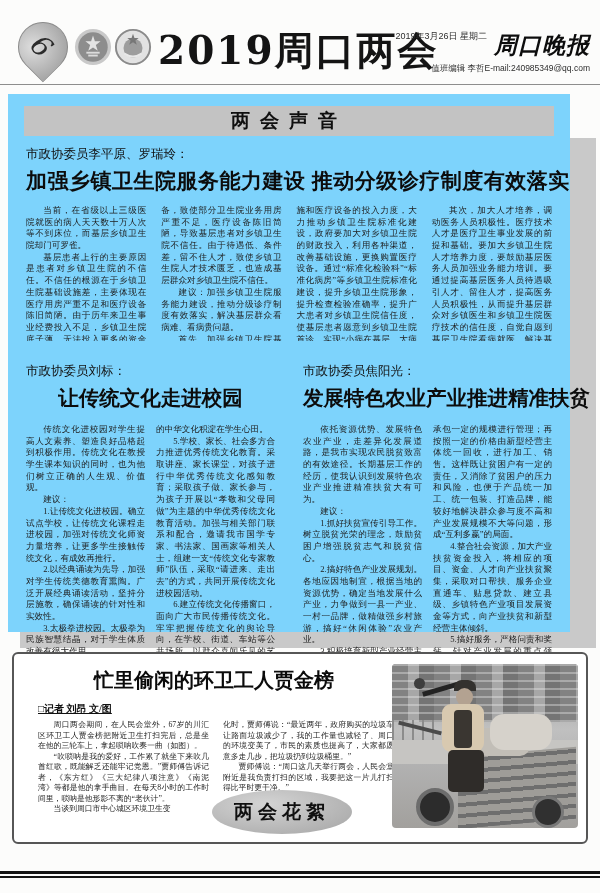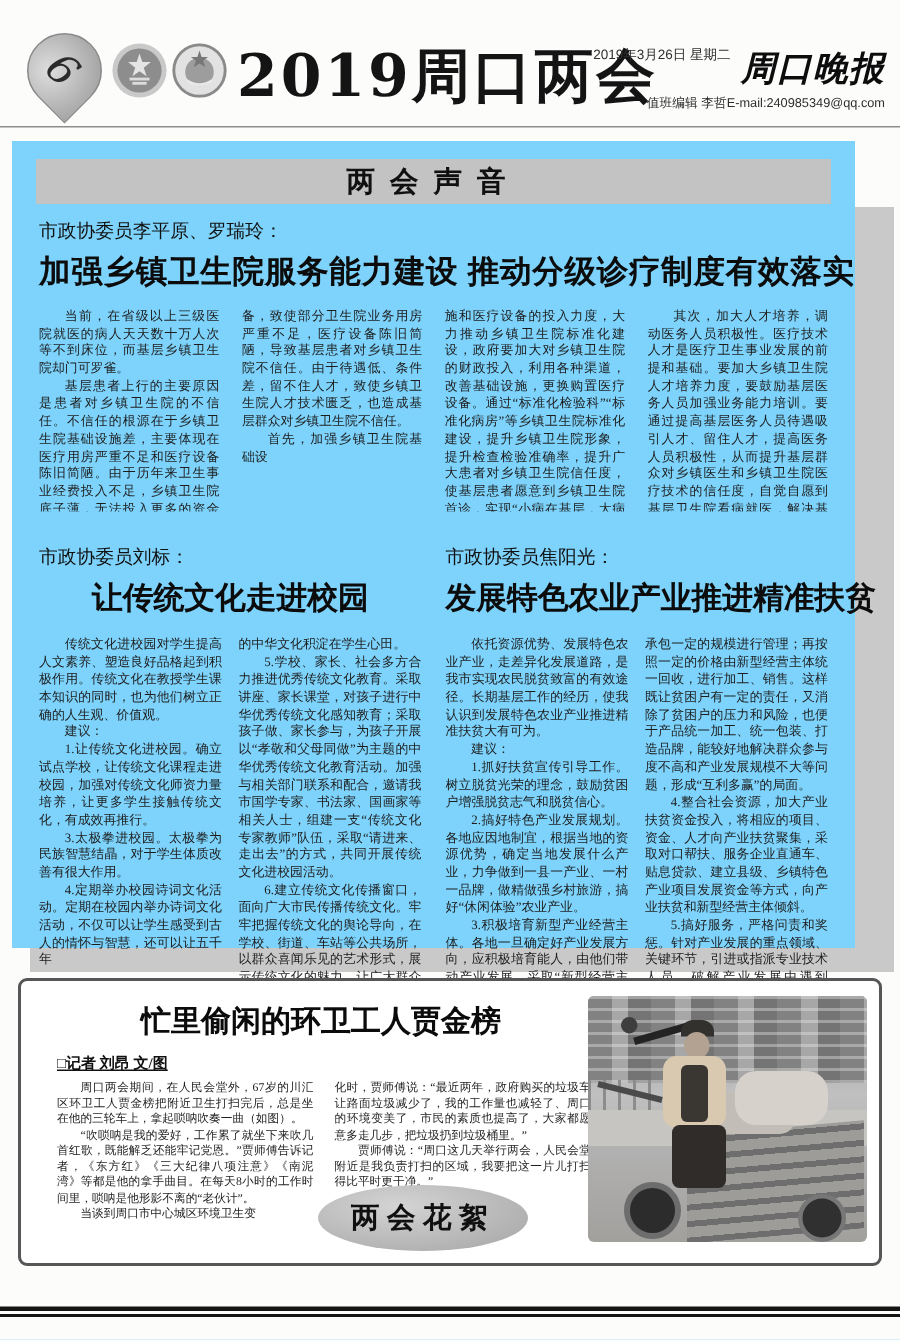--- a/index.html
+++ b/index.html
@@ -35,21 +35,21 @@
 
   .kicker{font-size:12.5px;color:#111;margin:10px 0 0;}
   .headline-main{font-family:"Liberation Sans",sans-serif;font-weight:bold;font-size:21px;
        text-align:center;letter-spacing:.5px;margin:4px 0 10px;color:#0c0c0c;white-space:nowrap;}
   .article-main{padding:0 18px;}
   .cols{display:flex;gap:15px;height:136px;overflow:hidden;}
   .col{flex:1;font-size:8.6px;line-height:1.36;text-align:justify;color:#1d1d1d;}
   .col p{margin:0;text-indent:2em;}
   .col.cont p:first-child{text-indent:0;}
 
-  .row-mid{display:flex;gap:16px;padding:0 18px;margin-top:12px;}
+  .row-mid{display:flex;gap:28px;padding:0 18px;margin-top:12px;}
   .article-mid{flex:1;min-width:0;}
   .headline-mid{font-family:"Liberation Sans",sans-serif;font-weight:bold;font-size:20.5px;
        text-align:center;margin:4px 0 12px;color:#0c0c0c;white-space:nowrap;}
   .cols-2{display:flex;gap:11px;height:228px;overflow:hidden;}
 
   
   .feature-box{position:absolute;left:12px;top:652px;width:572px;height:188px;background:#fff;
        border:2px solid #565656;border-radius:6px;}
   .feature-title{position:absolute;left:28px;top:13px;width:344px;text-align:center;
        font-family:"Liberation Sans",sans-serif;font-weight:bold;font-size:20px;color:#0b0b0b;white-space:nowrap;}
@@ -150,20 +150,21 @@
     <div class="article-main">
       <div class="kicker">市政协委员李平原、罗瑞玲：</div>
       <div class="headline-main">加强乡镇卫生院服务能力建设  推动分级诊疗制度有效落实</div>
       <div class="cols">
         <div class="col">
             <p>当前，在省级以上三级医院就医的病人天天数十万人次等不到床位，而基层乡镇卫生院却门可罗雀。</p>
             <p>基层患者上行的主要原因是患者对乡镇卫生院的不信任。不信任的根源在于乡镇卫生院基础设施差，主要体现在医疗用房严重不足和医疗设备陈旧简陋。由于历年来卫生事业经费投入不足，乡镇卫生院底子薄，无法投入更多的资金搞基础设施建设和及时更新医疗设</p>
           </div>
         <div class="col cont">
             <p>备，致使部分卫生院业务用房严重不足，医疗设备陈旧简陋，导致基层患者对乡镇卫生院不信任。由于待遇低、条件差，留不住人才，致使乡镇卫生院人才技术匮乏，也造成基层群众对乡镇卫生院不信任。</p>
+            <p>建议：加强乡镇卫生院服务能力建设，推动分级诊疗制度有效落实，解决基层群众看病难、看病贵问题。</p>
             <p>首先，加强乡镇卫生院基础设</p>
           </div>
         <div class="col cont">
             <p>施和医疗设备的投入力度，大力推动乡镇卫生院标准化建设，政府要加大对乡镇卫生院的财政投入，利用各种渠道，改善基础设施，更换购置医疗设备。通过“标准化检验科”“标准化病房”等乡镇卫生院标准化建设，提升乡镇卫生院形象，提升检查检验准确率，提升广大患者对乡镇卫生院信任度，使基层患者愿意到乡镇卫生院首诊，实现“小病在基层，大病上医院”的分级诊疗模式。</p>
           </div>
         <div class="col">
             <p>其次，加大人才培养，调动医务人员积极性。医疗技术人才是医疗卫生事业发展的前提和基础。要加大乡镇卫生院人才培养力度，要鼓励基层医务人员加强业务能力培训。要通过提高基层医务人员待遇吸引人才、留住人才，提高医务人员积极性，从而提升基层群众对乡镇医生和乡镇卫生院医疗技术的信任度，自觉自愿到基层卫生院看病就医，解决基层群众看病难、看病贵问题。（记者 牛思光 整理）</p>
           </div>
       </div>
     </div>
@@ -171,20 +172,21 @@
     <div class="row-mid">
 
       <div class="article-mid">
         <div class="kicker">市政协委员刘标：</div>
         <div class="headline-mid">让传统文化走进校园</div>
         <div class="cols-2">
           <div class="col">
               <p>传统文化进校园对学生提高人文素养、塑造良好品格起到积极作用。传统文化在教授学生课本知识的同时，也为他们树立正确的人生观、价值观。</p>
               <p>建议：</p>
               <p>1.让传统文化进校园。确立试点学校，让传统文化课程走进校园，加强对传统文化师资力量培养，让更多学生接触传统文化，有成效再推行。</p>
+              <p>2.以经典诵读为先导，加强对学生传统美德教育熏陶。广泛开展经典诵读活动，坚持分层施教，确保诵读的针对性和实效性。</p>
               <p>3.太极拳进校园。太极拳为民族智慧结晶，对于学生体质改善有很大作用。</p>
               <p>4.定期举办校园诗词文化活动。定期在校园内举办诗词文化活动，不仅可以让学生感受到古人的情怀与智慧，还可以让五千年</p>
             </div>
           <div class="col cont">
             <div>
                 <p>的中华文化积淀在学生心田。</p>
                 <p>5.学校、家长、社会多方合力推进优秀传统文化教育。采取讲座、家长课堂，对孩子进行中华优秀传统文化感知教育；采取孩子做、家长参与，为孩子开展以“孝敬和父母同做”为主题的中华优秀传统文化教育活动。加强与相关部门联系和配合，邀请我市国学专家、书法家、国画家等相关人士，组建一支“传统文化专家教师”队伍，采取“请进来、走出去”的方式，共同开展传统文化进校园活动。</p>
                 <p>6.建立传统文化传播窗口，面向广大市民传播传统文化。牢牢把握传统文化的舆论导向，在学校、街道、车站等公共场所，以群众喜闻乐见的艺术形式，展示传统文化的魅力，让广大群众处处生活在传统文化氛围中，时时接受传统文化教育。</p>
               </div>
 

